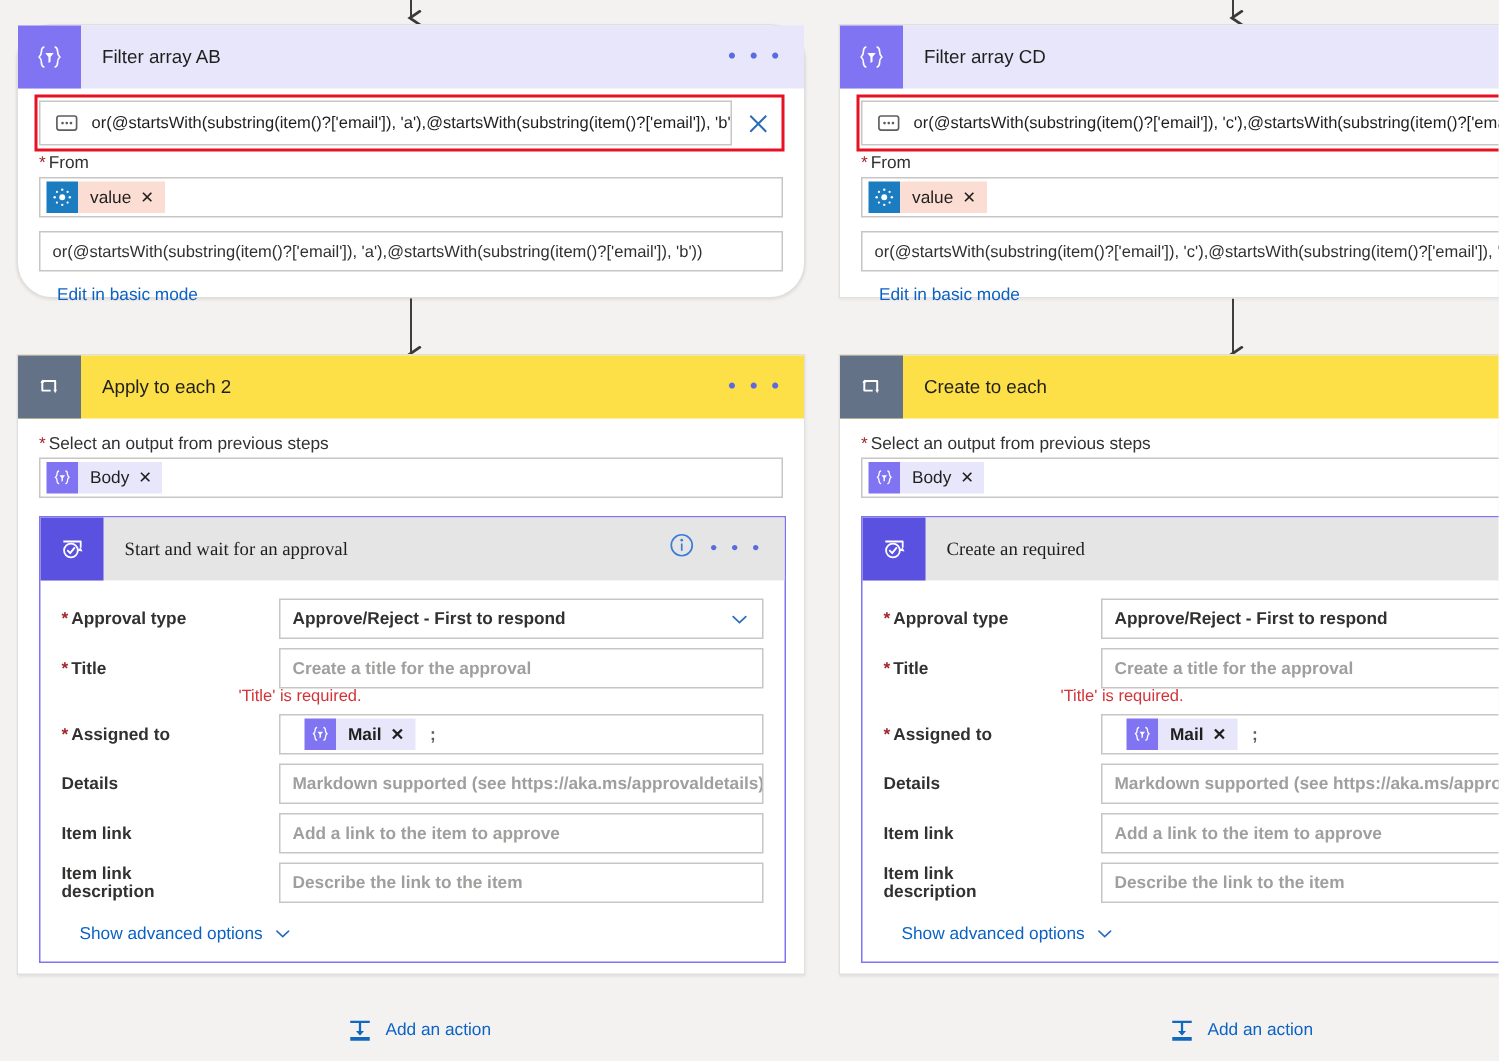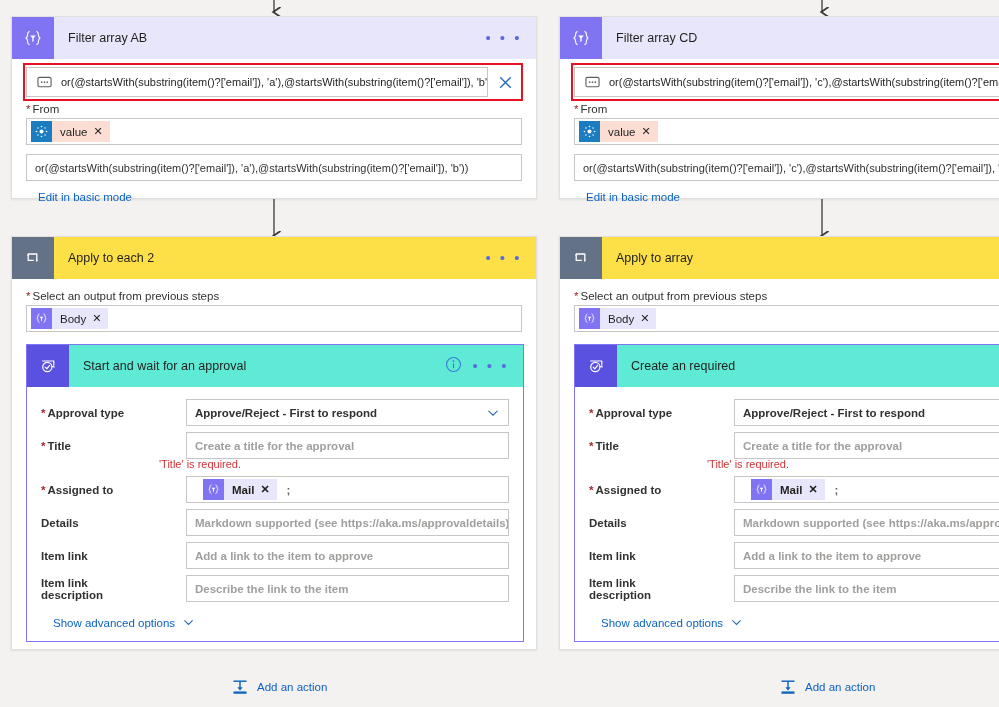--- a/index.html
+++ b/index.html
@@ -56,21 +56,21 @@
   }
   .info-ico { cursor: pointer; }
 
   
   .hdr-filter { background: #e8e6fb; }
   .hdr-filter .hdr-icon { background: #8174f2; }
   
   .hdr-loop { background: #fde047; }
   .hdr-loop .hdr-icon { background: #647287; }
   
-  .hdr-appr { background: #5eead4; }
+  .hdr-appr { background: #e5e5e5; font-family: Liberation Serif, serif; }
   .hdr-appr .hdr-icon { background: #5a51e0; }
 
   
   .body { padding: 10px 14px 14px 14px; }
   .req-star { color: #a4262c; margin-right: 2px; }
   .field-label {
     font-size: 11.5px;
     color: #323130;
     margin: 2px 0 3px 0;
   }
@@ -229,21 +229,21 @@
 
     <line x1="822" y1="-6" x2="822" y2="12" stroke="#3b3a39" stroke-width="1.3" marker-end="url(#ah)"></line>
 
     <line x1="822" y1="198" x2="822" y2="236" stroke="#3b3a39" stroke-width="1.3" marker-end="url(#ah)"></line>
 
     <line x1="98" y1="325" x2="178" y2="466" stroke="#e81123" stroke-width="2.4" marker-end="url(#ahr)"></line>
 
     <line x1="624" y1="323" x2="712" y2="465" stroke="#e81123" stroke-width="2.4" marker-end="url(#ahr)"></line>
   </svg>
 
-  <div class="card" style="left:11px; top:16px; width:526px; height:183px;">
+  <div class="card" style="left:11px; top:16px; width:526px; height:183px;border-radius:24px;">
 
     <div class="card-header hdr-filter">
       <div class="hdr-icon">
         <svg width="20" height="20" viewBox="0 0 20 20">
           <path d="M6.2 3.4c-1.6 0.6-1.6 2.1-1.6 3.1 0 1.4-0.5 2.6-1.5 3.5 1 0.9 1.5 2.1 1.5 3.5 0 1 0 2.5 1.6 3.1" fill="none" stroke="#fff" stroke-width="1.1" stroke-linecap="round"></path>
           <path d="M13.8 3.4c1.6 0.6 1.6 2.1 1.6 3.1 0 1.4 0.5 2.6 1.5 3.5-1 0.9-1.5 2.1-1.5 3.5 0 1 0 2.5-1.6 3.1" fill="none" stroke="#fff" stroke-width="1.1" stroke-linecap="round"></path>
           <path d="M7.2 7.4h5.6l-2.1 2.6v3.1l-1.4 0.9v-4z" fill="#fff"></path>
         </svg>
       </div>
       <div class="hdr-title">Filter array AB</div>
@@ -550,21 +550,21 @@
 
     <div class="card-header hdr-loop">
       <div class="hdr-icon">
         <svg width="20" height="20" viewBox="0 0 20 20">
           <path d="M5.2 6.0h8.6v6.4" fill="none" stroke="#fff" stroke-width="1.3" stroke-linejoin="round"></path>
           <path d="M5.2 6.0v6.4h5.6" fill="none" stroke="#fff" stroke-width="1.3" stroke-linejoin="round"></path>
           <path d="M4.0 7.4 L5.2 5.0 L6.4 7.4 z" fill="#fff"></path>
           <path d="M12.6 11.8 L13.8 14.2 L15.0 11.8 z" fill="#fff"></path>
         </svg>
       </div>
-      <div class="hdr-title">Apply to array</div>
+      <div class="hdr-title">Create to each</div>
     </div>
 
     <div class="body" style="padding-top:9px;">
       <div class="field-label">
         <span class="req-star">*</span><span>Select an output from previous steps</span>
       </div>
       <div class="token-box" style="margin-bottom:12px;">
         <span class="token token-purple">
           <span class="tok-ico">
             <svg width="15" height="15" viewBox="0 0 16 16">

